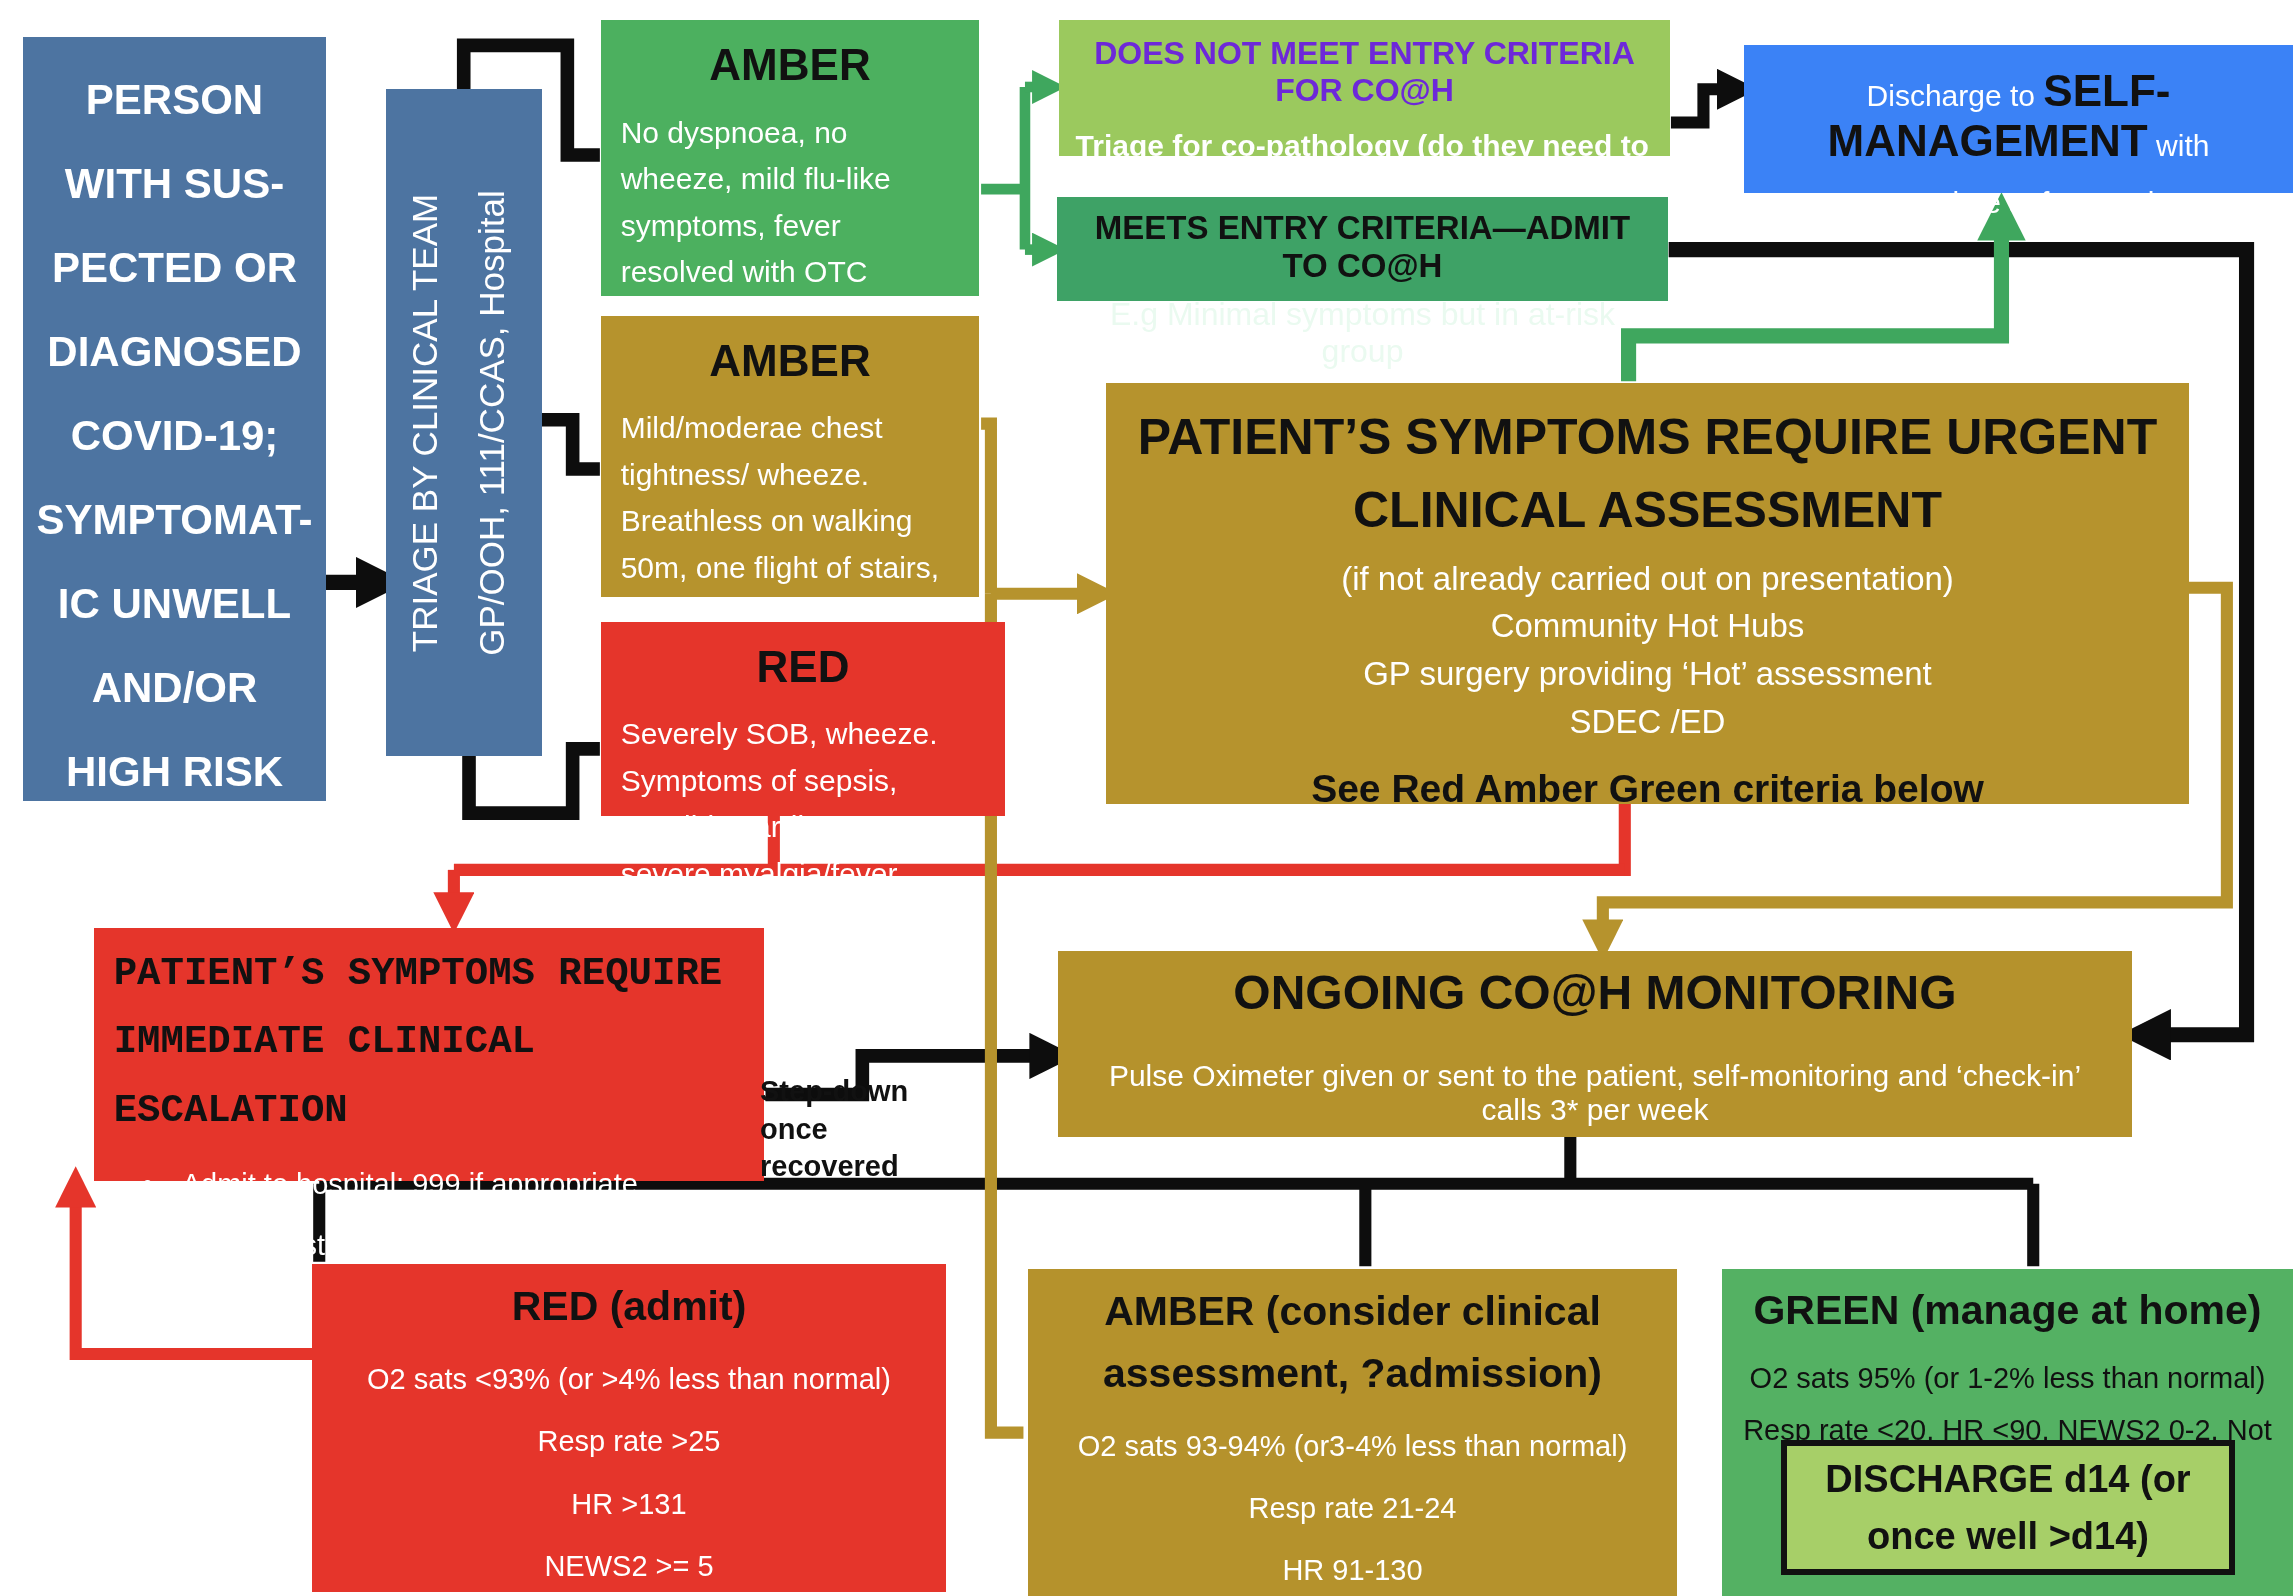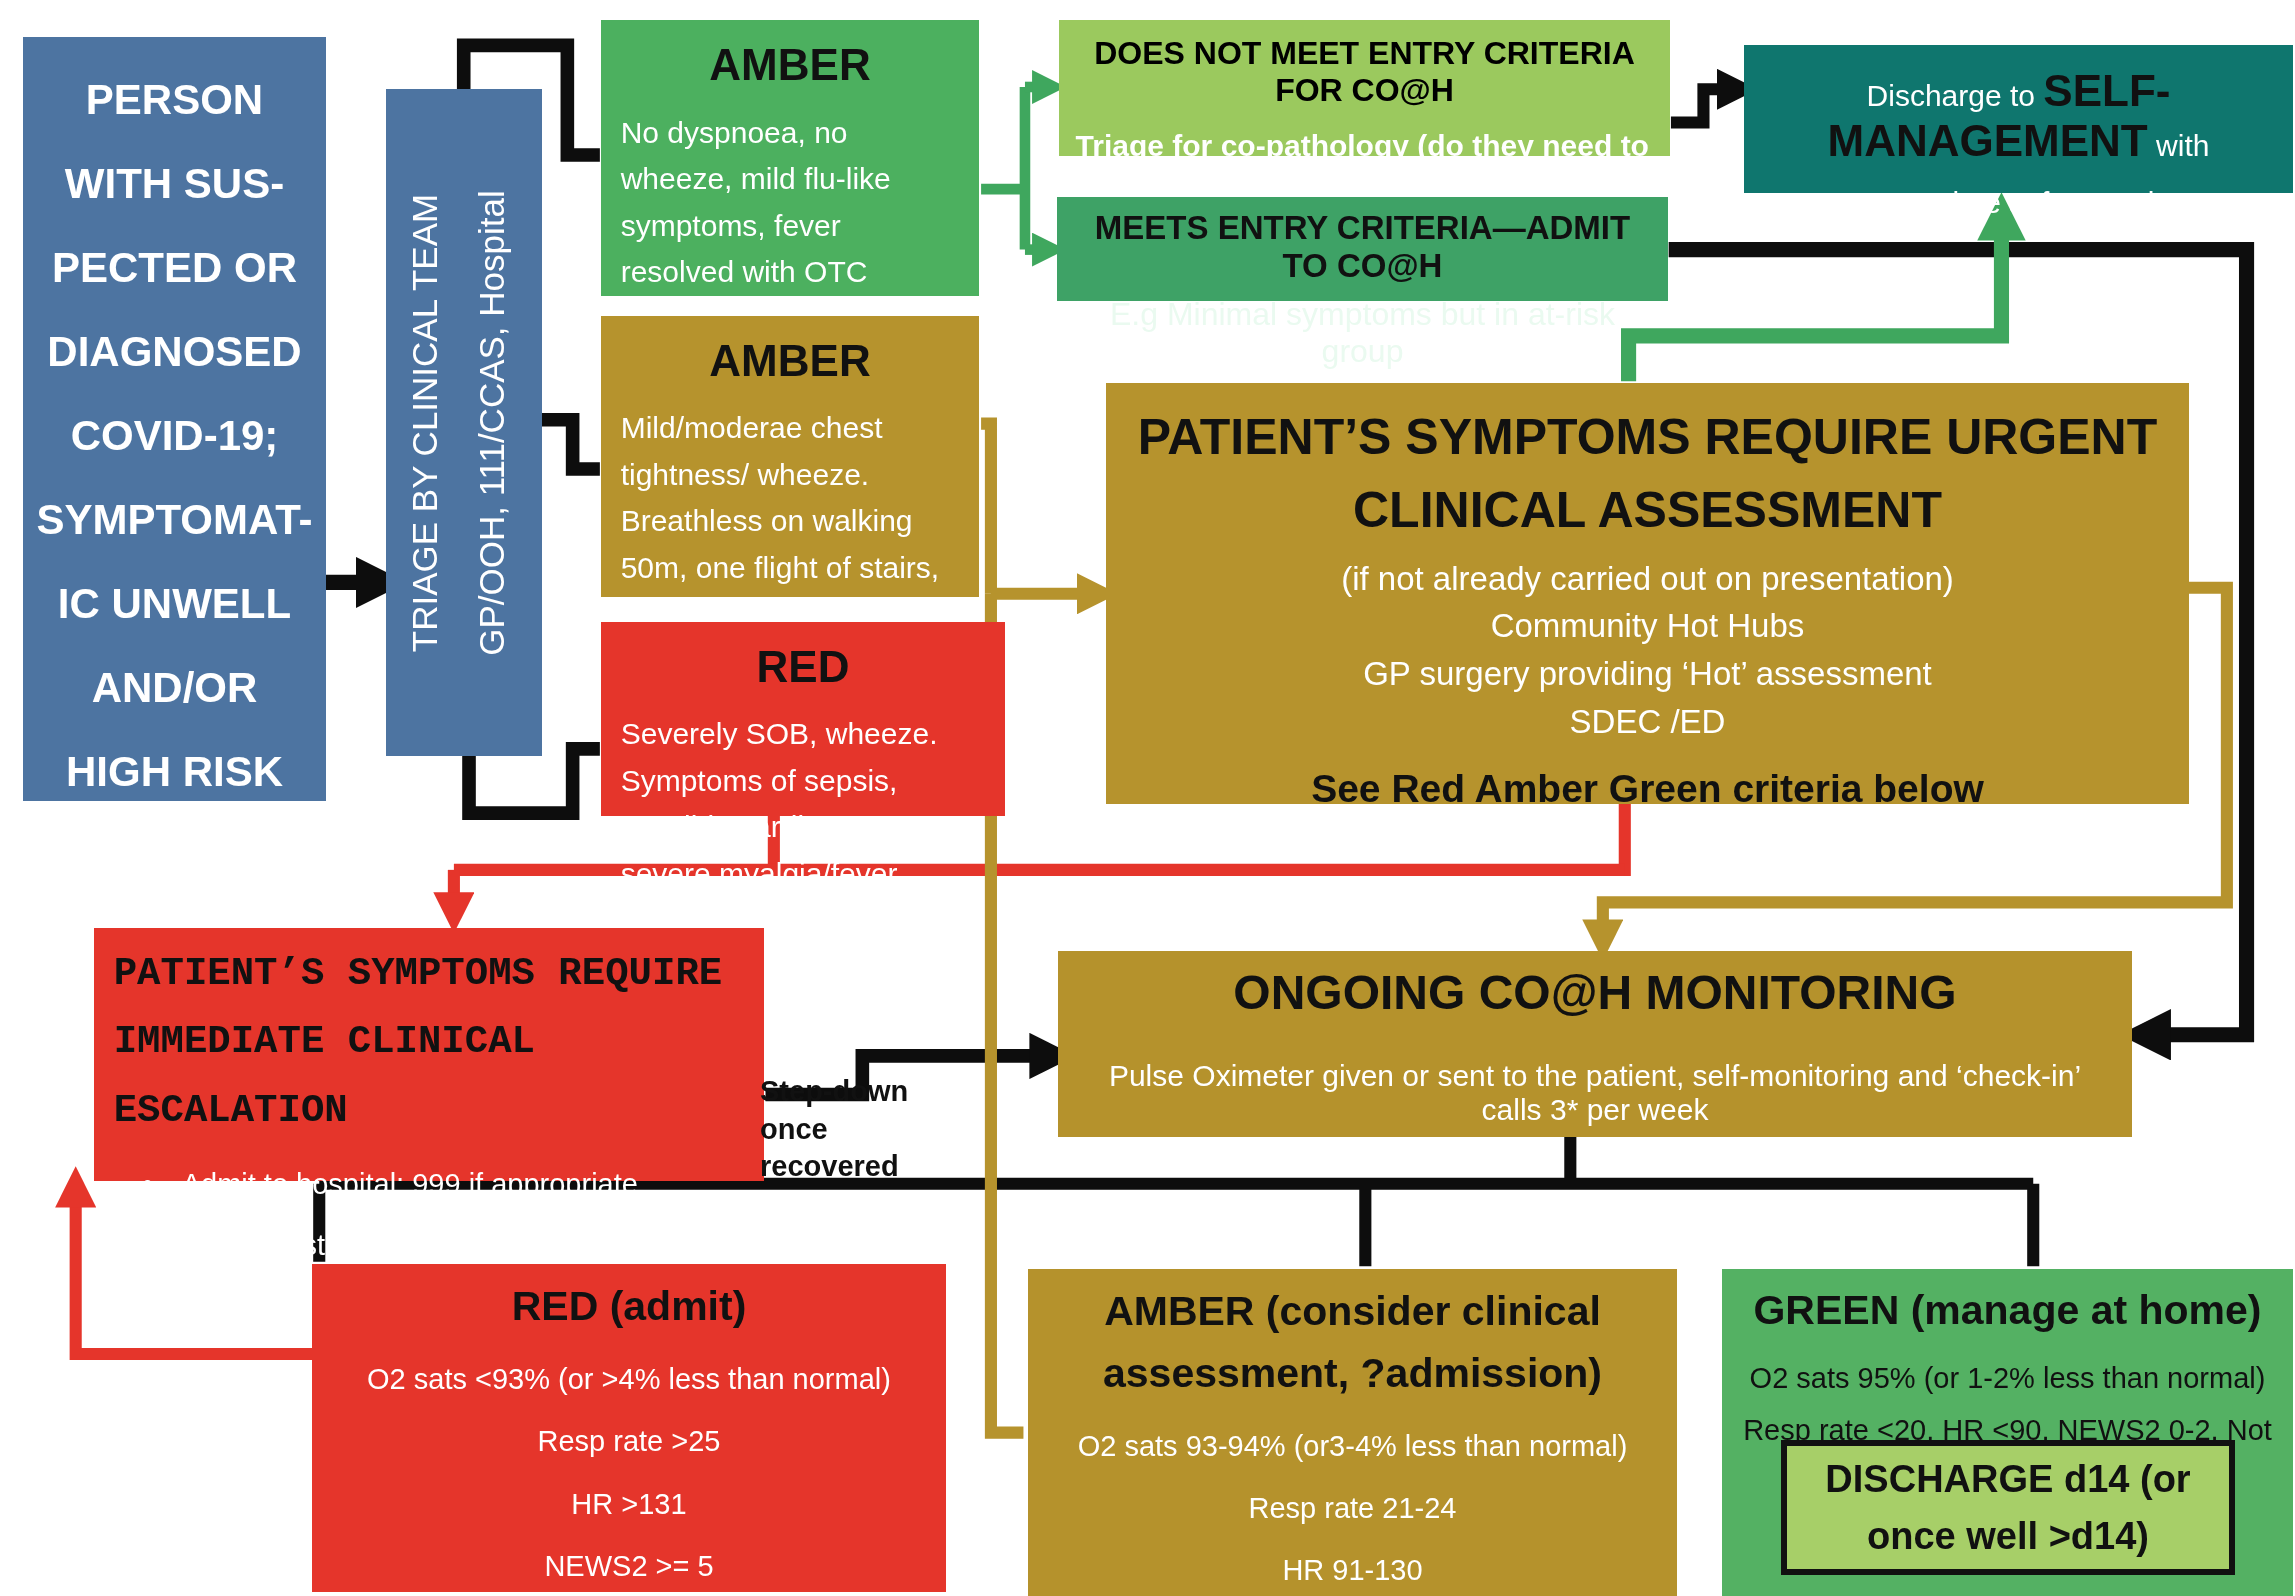--- a/index.html
+++ b/index.html
@@ -16,26 +16,26 @@
   .triage .rot{position:absolute;left:50%;top:50%;width:651px;height:144px;
           transform:translate(-50%,-50%) rotate(-90deg);color:#fff;font-size:35px;
           text-align:center;line-height:1.9;}
   .crit{padding:13.6px 19.7px;}
   .crit .t{font-weight:bold;color:#111;text-align:center;font-size:44px;margin:6px 0 19.7px 0;}
   .crit .b{color:#fff;font-size:30px;line-height:1.55;}
   .greenc{left:601px;top:20.4px;width:378px;height:276px;background:#4cb05f;}
   .amberc{left:601px;top:316px;width:378px;height:281px;background:#b6932d;}
   .redc{left:601px;top:622px;width:404px;height:194px;background:#e5352b;}
   .dnm{left:1059px;top:20.4px;width:611px;height:136px;background:#9bc95e;padding:10.6px 16.6px;}
-  .dnm .t{font-weight:bold;color:#000000;font-size:32px;text-align:center;margin:4.5px 0 13.6px 0;}
+  .dnm .t{font-weight:bold;color:#6d28d9;font-size:32px;text-align:center;margin:4.5px 0 13.6px 0;}
   .dnm .b{font-weight:bold;color:#fff;font-size:30px;line-height:1.5;}
   .meets{left:1057px;top:197px;width:611px;height:104px;background:#3ea266;padding:9px 16.6px;}
   .meets .t{font-weight:bold;color:#111;font-size:33px;text-align:center;margin:3px 0 10.6px 0;}
   .meets .b{color:#eafaf0;font-size:32px;text-align:center;}
-  .selfm{left:1744px;top:45px;width:549px;height:148px;background:#0f766e;color:#fff;
+  .selfm{left:1744px;top:45px;width:549px;height:148px;background:#3b82f6;color:#fff;
          font-size:30px;text-align:center;padding:21px 12px;}
   .selfm .em{font-weight:bold;color:#111;font-size:44px;}
   .selfm .l2{margin-top:19.7px;}
   .urgent{left:1106px;top:383px;width:1083px;height:421px;background:#b6932d;color:#fff;
           text-align:center;padding:18px 23px;}
   .urgent .t{font-weight:bold;color:#111;font-size:50px;line-height:1.45;}
   .urgent .s{font-size:33px;margin-top:13.6px;}
   .urgent .l{font-size:33px;line-height:1.45;margin-top:4.5px;}
   .urgent .f{font-weight:bold;color:#111;font-size:39px;margin-top:21px;}
   .esc{left:94px;top:928px;width:670px;height:253px;background:#e5352b;padding:12px 19.7px;}

